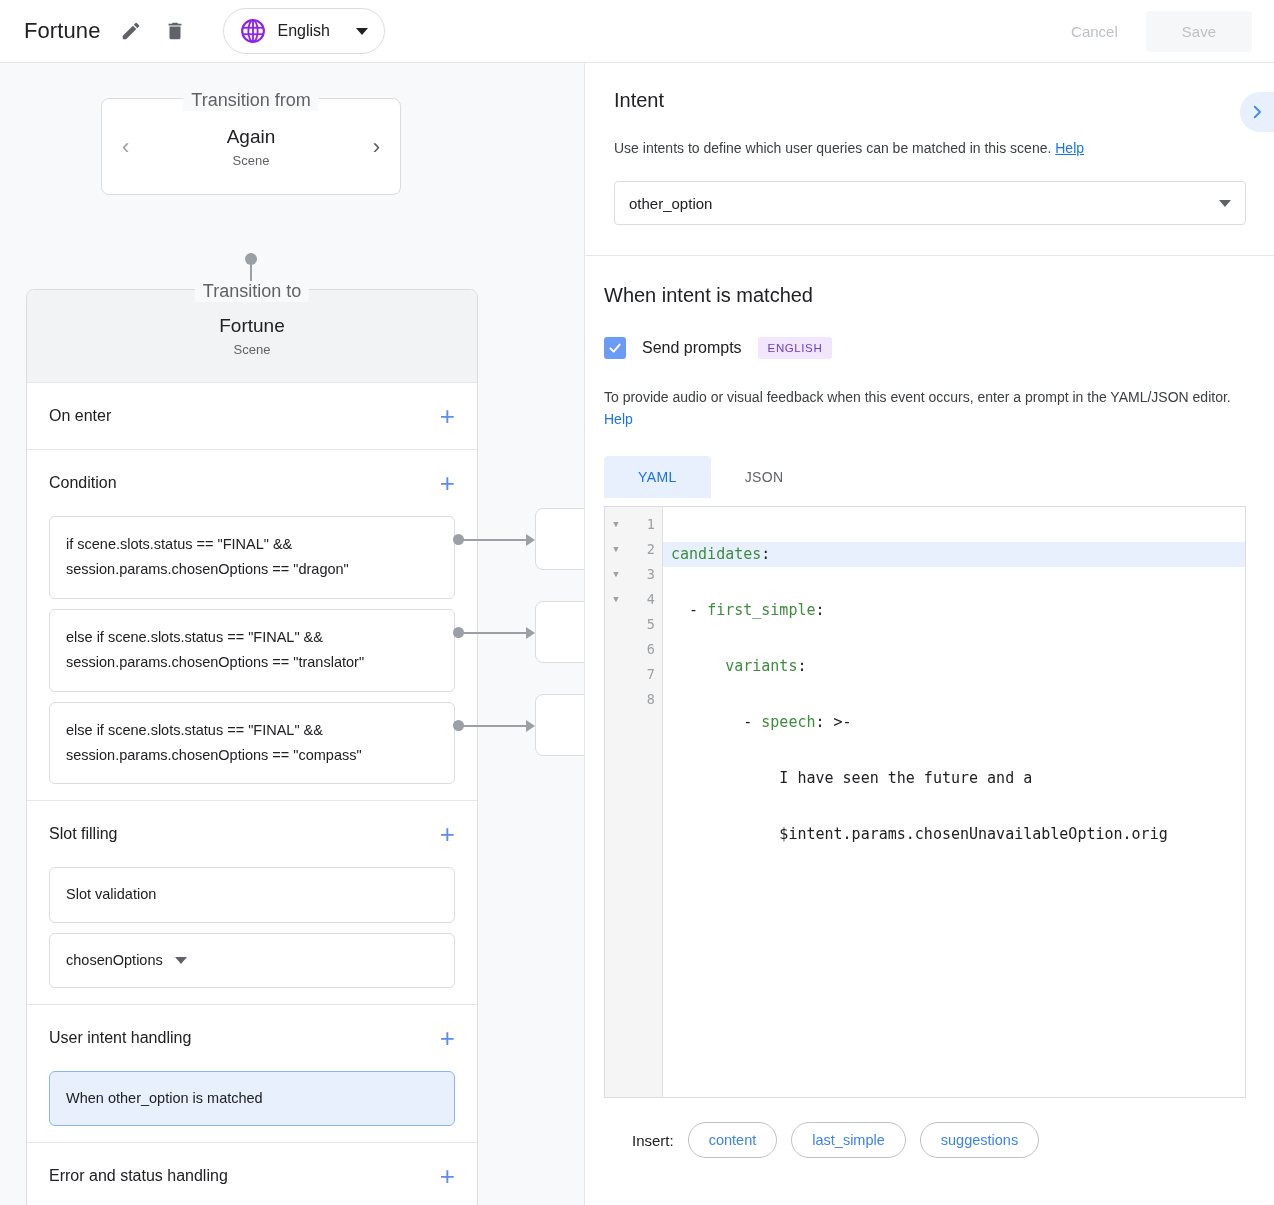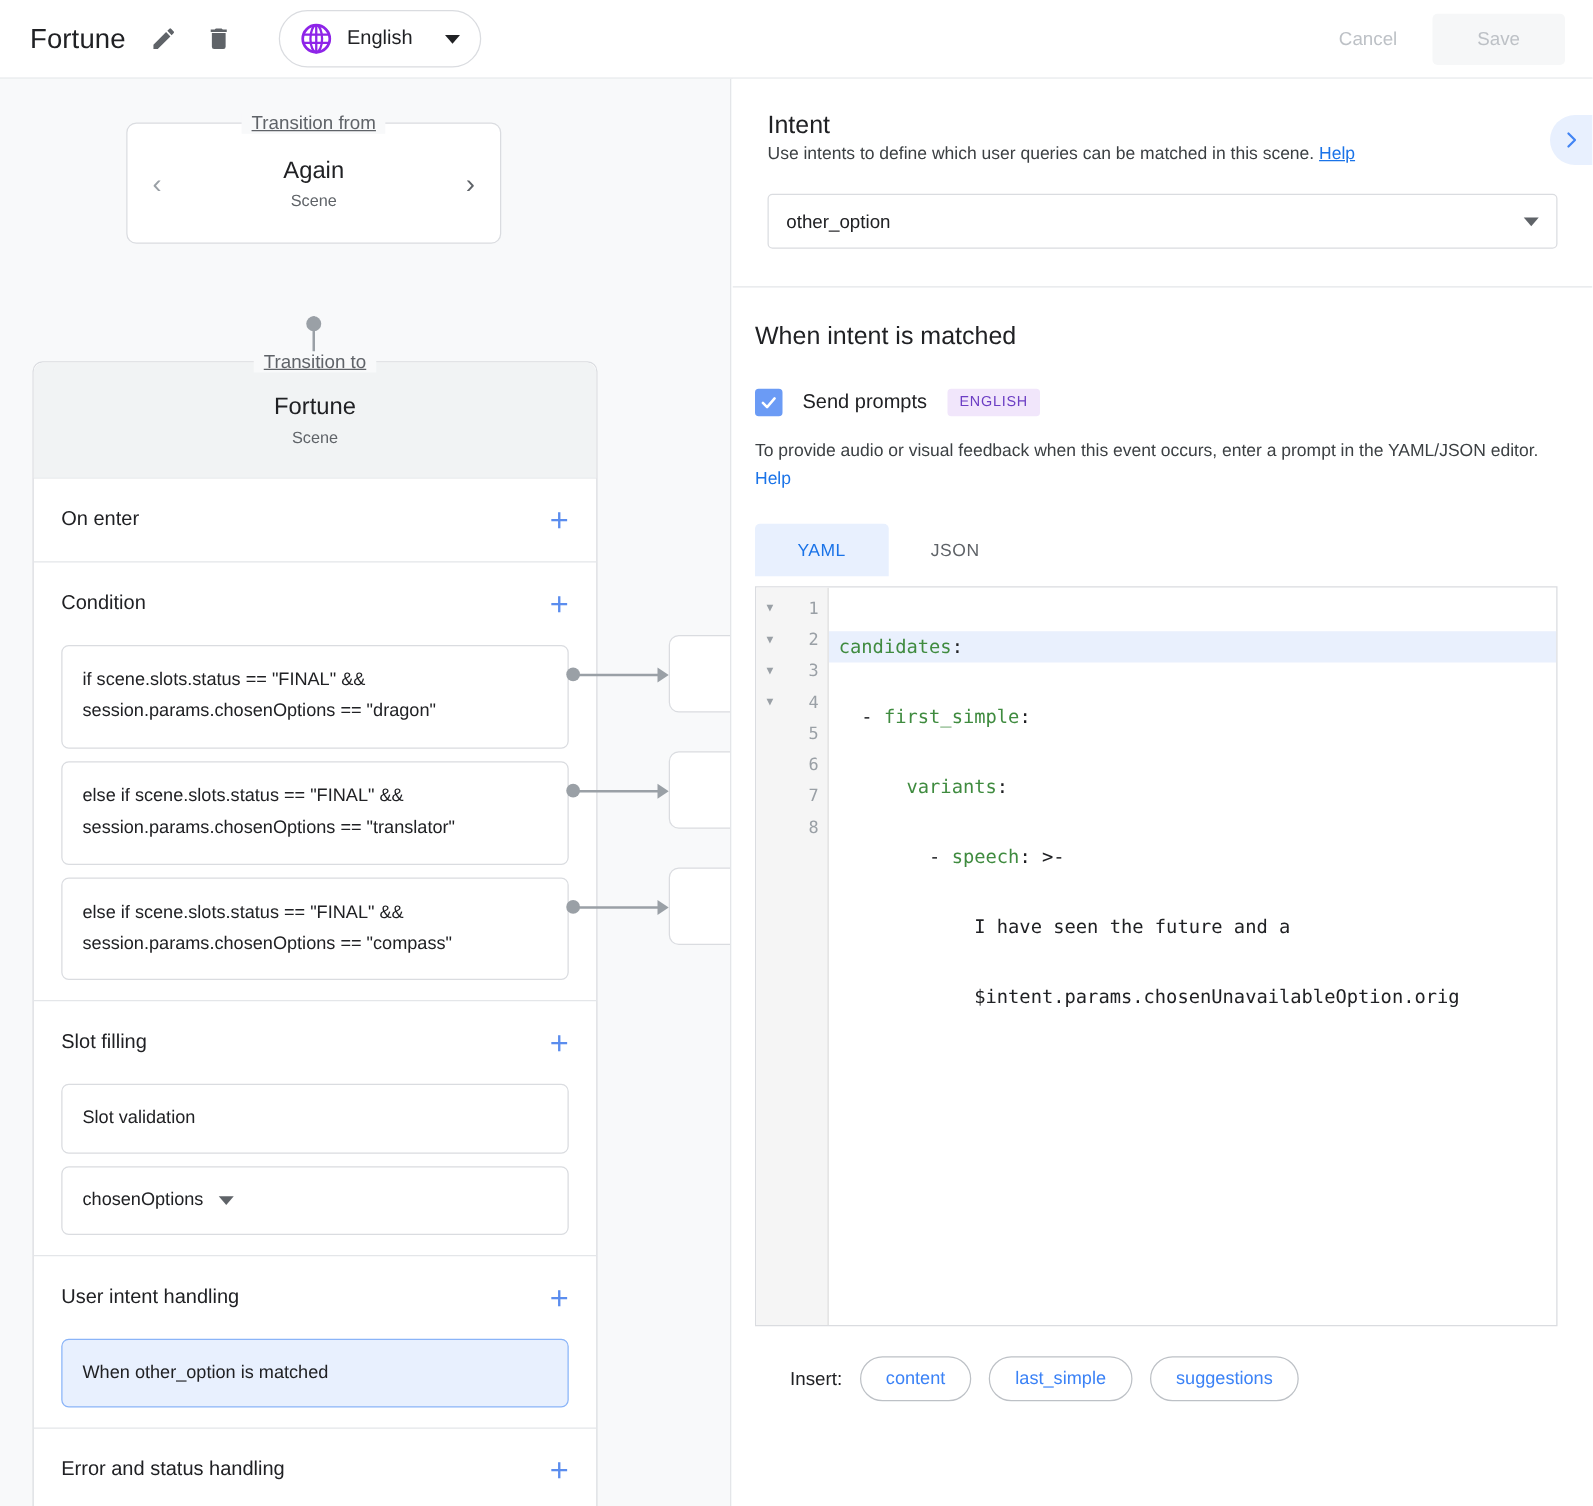--- a/index.html
+++ b/index.html
@@ -95,24 +95,23 @@
     position: absolute;
     border: 1px solid #dadce0;
     border-radius: 8px;
     background: #ffffff;
   }
   .fieldset-legend {
     position: absolute;
     top: -9px;
     background: #f8f9fa;
     padding: 0 8px;
-    font-size: 15px;
+    font-size: 18px;
     color: #5f6368;
     white-space: nowrap;
-    text-decoration: underline;
   }
   #transition-from-card {
     top: 35px; left: 101px; width: 300px; height: 97px;
   }
   #transition-from-legend { left: 50%; transform: translateX(-50%); }
   .tf-inner {
     height: 100%; display: flex; align-items: center; justify-content: space-between;
     padding: 0 14px;
   }
   .chev {
@@ -221,21 +220,21 @@
     width: 110px; height: 62px;
     background: #ffffff;
     border: 1px solid #dadce0;
     border-radius: 8px;
   }
 
   
   .intent-block { padding: 26px 28px 30px 28px; border-bottom: 1px solid #e4e6e9; }
   .rp-h1 { font-size: 20px; color: #202124; }
   .rp-sub {
-    font-size: 14px; color: #3c4043; margin-top: 0; line-height: 1.5;
+    font-size: 14px; color: #3c4043; margin-top: 26px; line-height: 1.5;
   }
   a.help { color: #1a73e8; text-decoration: underline; cursor: pointer; }
   a.help.plain { text-decoration: none; }
 
   .select-box {
     margin-top: 22px;
     height: 44px;
     border: 1px solid #dadce0;
     border-radius: 4px;
     background: #fff;
@@ -277,21 +276,21 @@
     background: #6b9bf5; border-color: #6b9bf5;
     display: flex; align-items: center; justify-content: center;
   }
   .cblabel { font-size: 16px; color: #202124; }
   .badge {
     background: #f1e6fb; color: #6c3ec4;
     font-size: 11.5px; letter-spacing: .6px;
     padding: 5px 10px; border-radius: 3px;
   }
   .hint {
-    font-size: 14px; color: #3c4043; margin-top: 17px; line-height: 1.55;
+    font-size: 14px; color: #3c4043; margin-top: 28px; line-height: 1.55;
     max-width: 630px;
   }
 
   
   .tabs { display: flex; margin-top: 26px; }
   .tab {
     padding: 13px 34px;
     font-size: 14px; letter-spacing: .4px;
     color: #5f6368;
     cursor: pointer;

